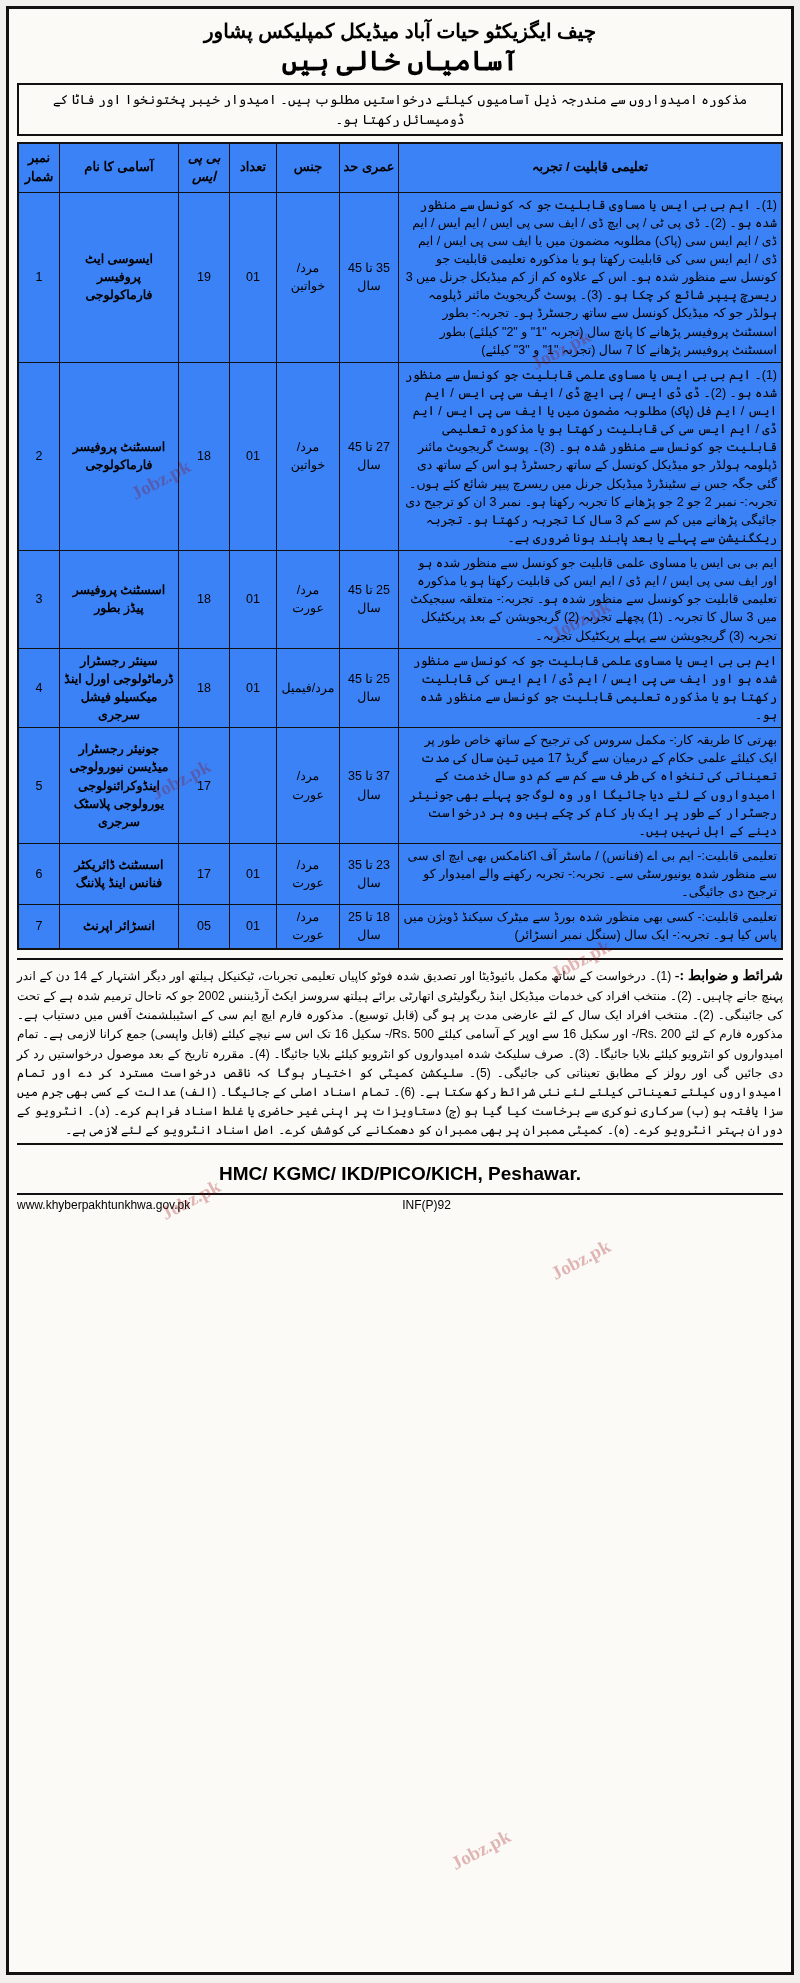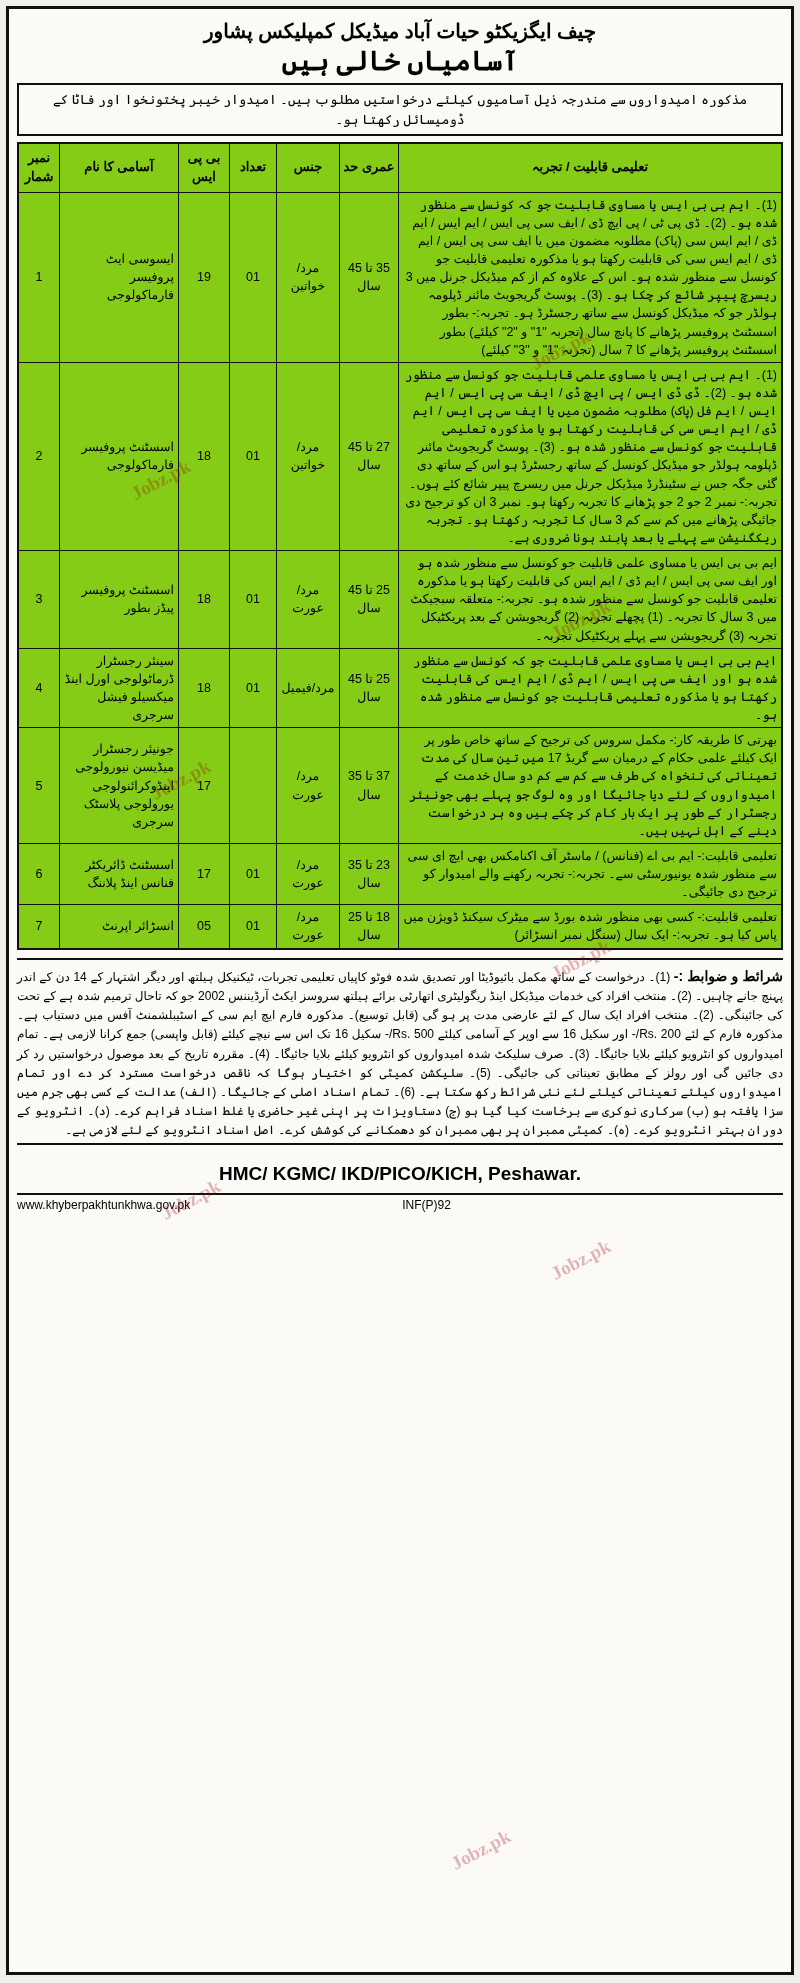--- a/index.html
+++ b/index.html
@@ -19,41 +19,41 @@
   }
   .hdr-title{
     text-align:center;font-size:27px;font-weight:bold;margin:2px 0 6px 0;
   }
   .intro{
     border:2px solid #111;padding:5px 8px;font-size:13px;text-align:center;
     line-height:1.5;margin-bottom:6px;background:#fbfaf7;
   }
   table.jobs{
     width:100%;border-collapse:collapse;table-layout:fixed;
-    border:2px solid #111;background:#84cc16;
+    border:2px solid #111;background:#3b82f6;
   }
   table.jobs th, table.jobs td{
     border:1px solid #111;padding:3px 4px;vertical-align:middle;
     font-size:12.5px;line-height:1.45;
   }
   table.jobs th{font-weight:bold;font-size:13px;text-align:center;padding:5px 3px;}
   td.c{text-align:center;}
   td.qual{text-align:right;font-size:12.3px;line-height:1.55;vertical-align:top;padding-top:6px;}
-  td.post{font-weight:normal;font-size:13px;line-height:1.5;}
+  td.post{text-align:center;font-weight:bold;font-size:13px;line-height:1.5;}
   .w-sr{width:34px;}
-  .w-bps{width:44px;}
+  .w-bps{width:44px;font-style:italic;}
   .w-num{width:40px;}
   .w-gender{width:56px;margin-left:20px;}
   .w-age{width:52px;}
   .w-post{width:112px;}
   .terms-wrap{margin-top:8px;border-top:2px solid #111;padding-top:5px;}
   .terms{
     font-size:12px;line-height:1.6;text-align:justify;
   }
-  .terms-head{font-weight:bold;font-size:14px;}
+  .terms-head{font-weight:bold;font-size:14px;font-family:Liberation Serif, serif;}
   .footer{
     text-align:center;margin-top:10px;
   }
   .f1{font-size:19px;font-weight:bold;letter-spacing:.5px;}
   .f2{font-size:19px;font-weight:bold;margin-top:18px;}
   .botline{
     display:flex;justify-content:space-between;align-items:center;
     border-top:2px solid #111;margin-top:8px;padding-top:3px;font-size:12px;
   }
   .wm{

